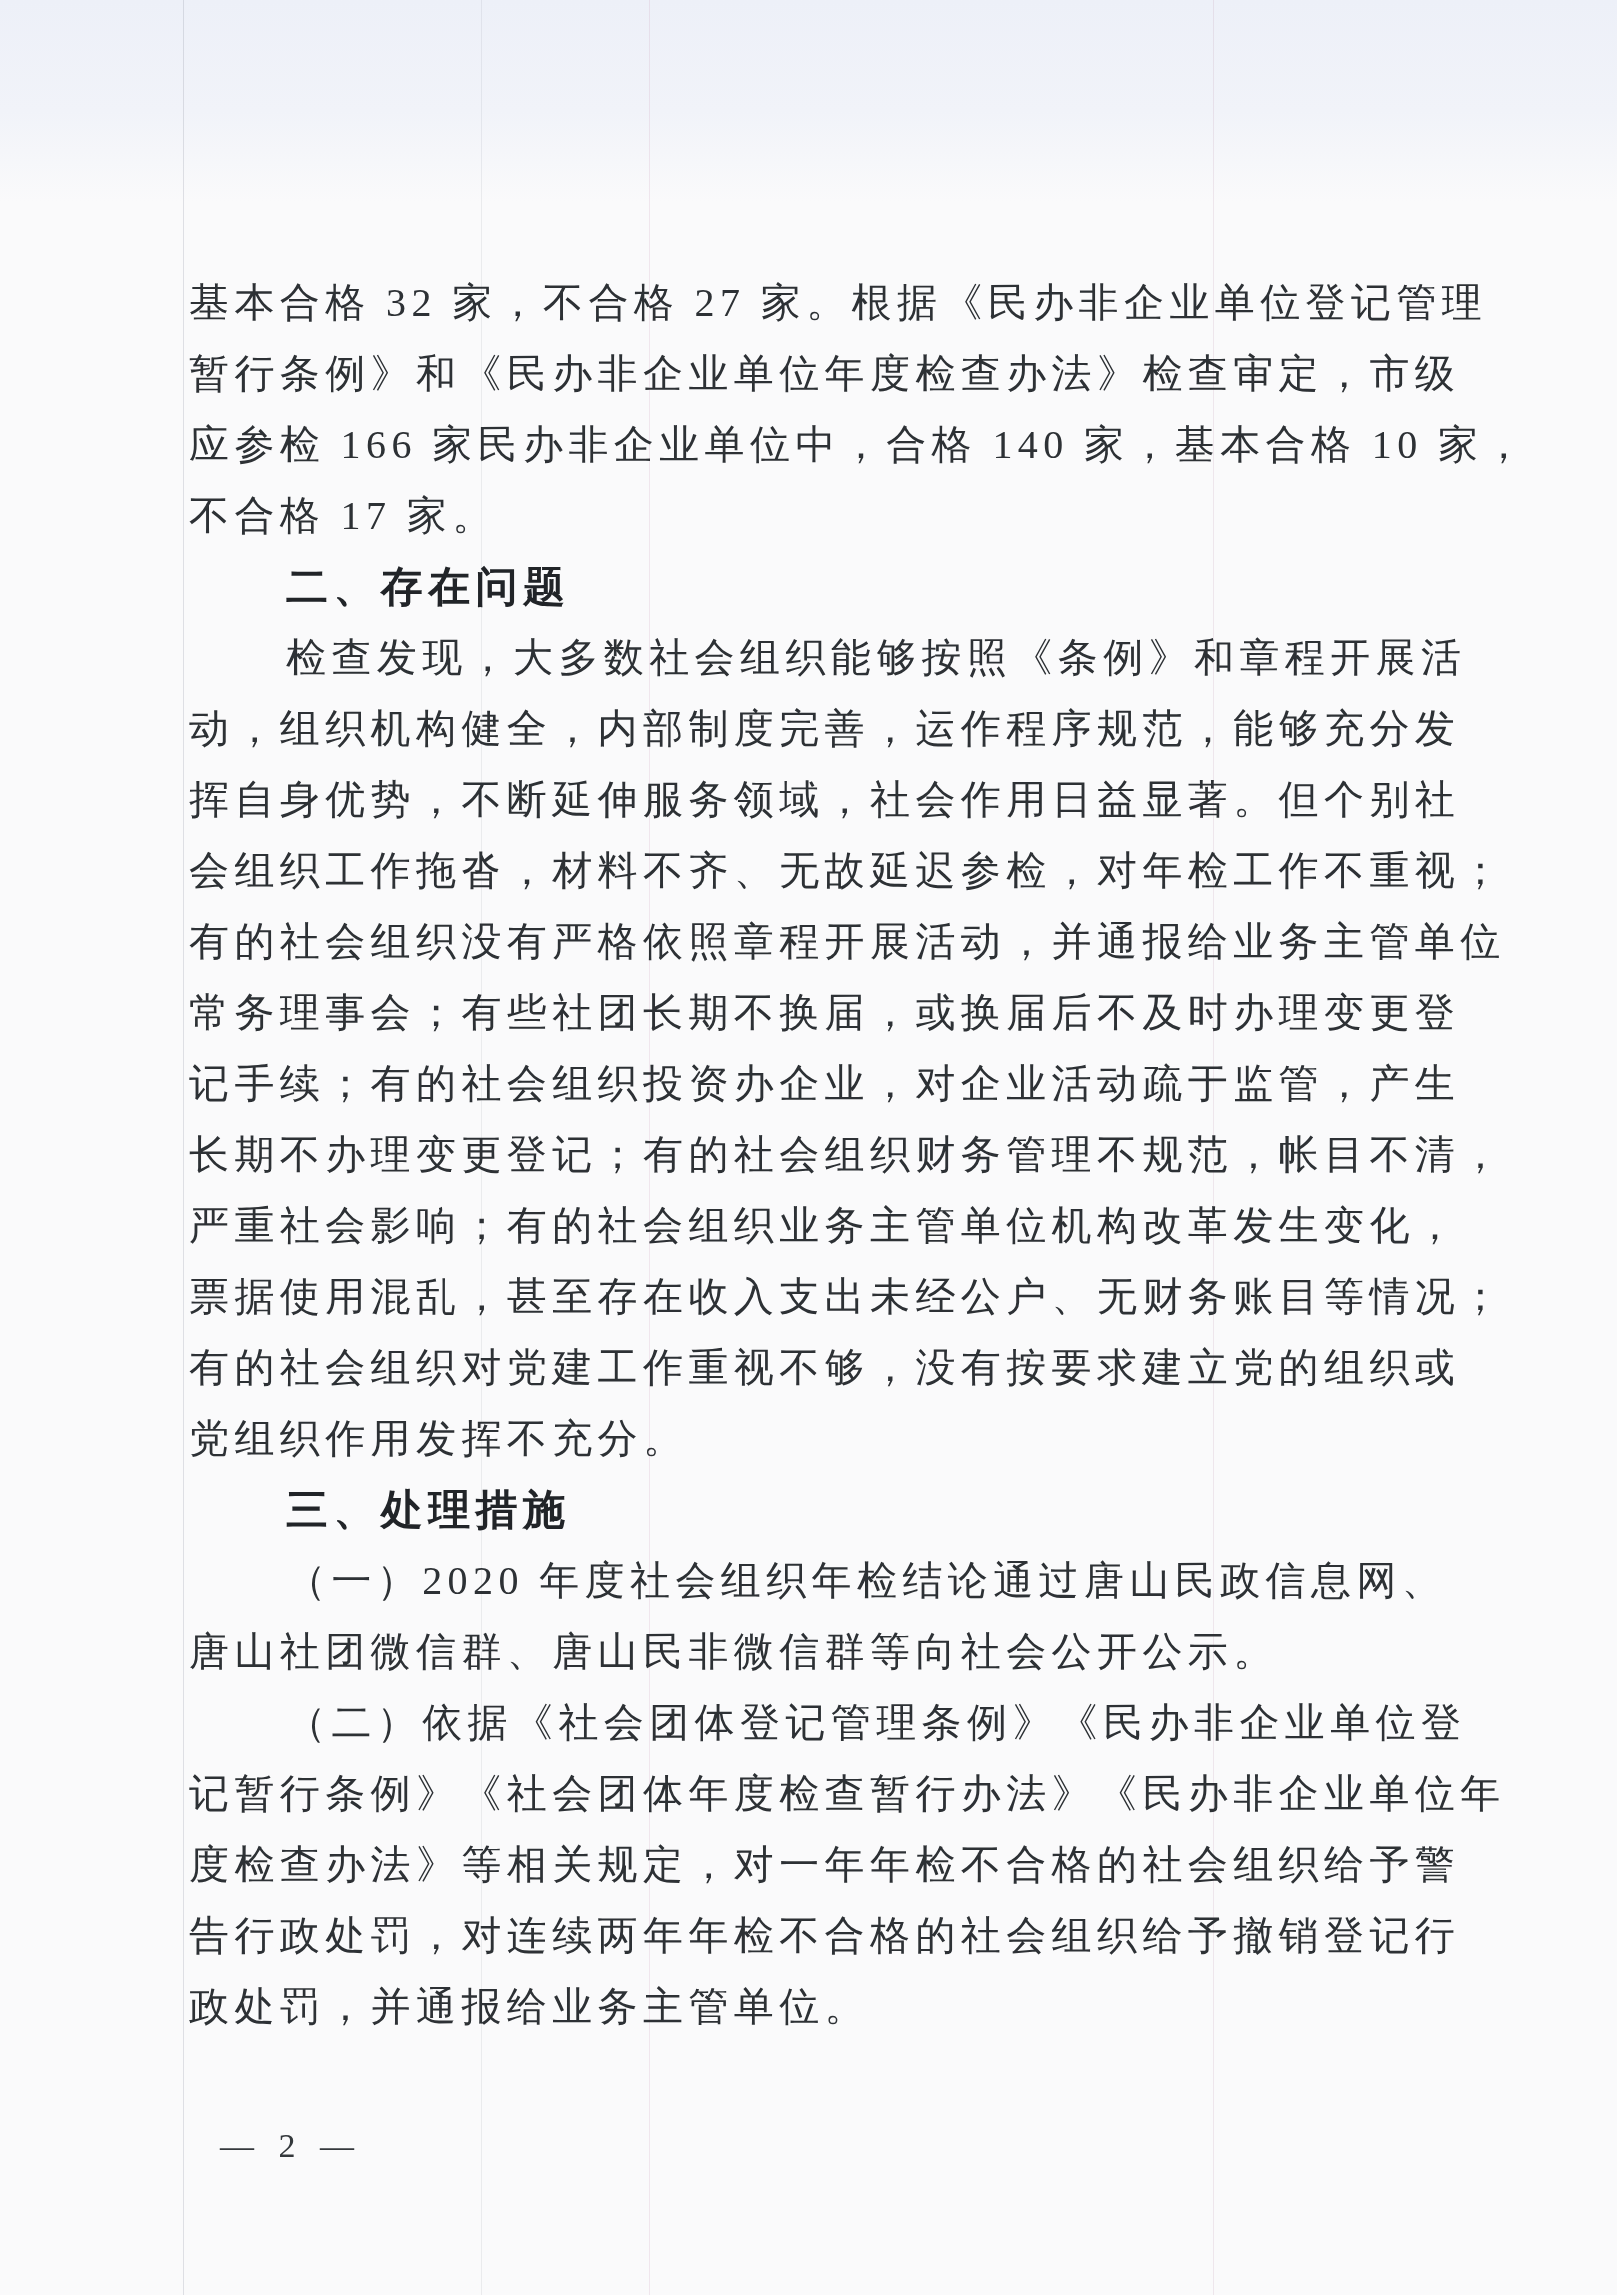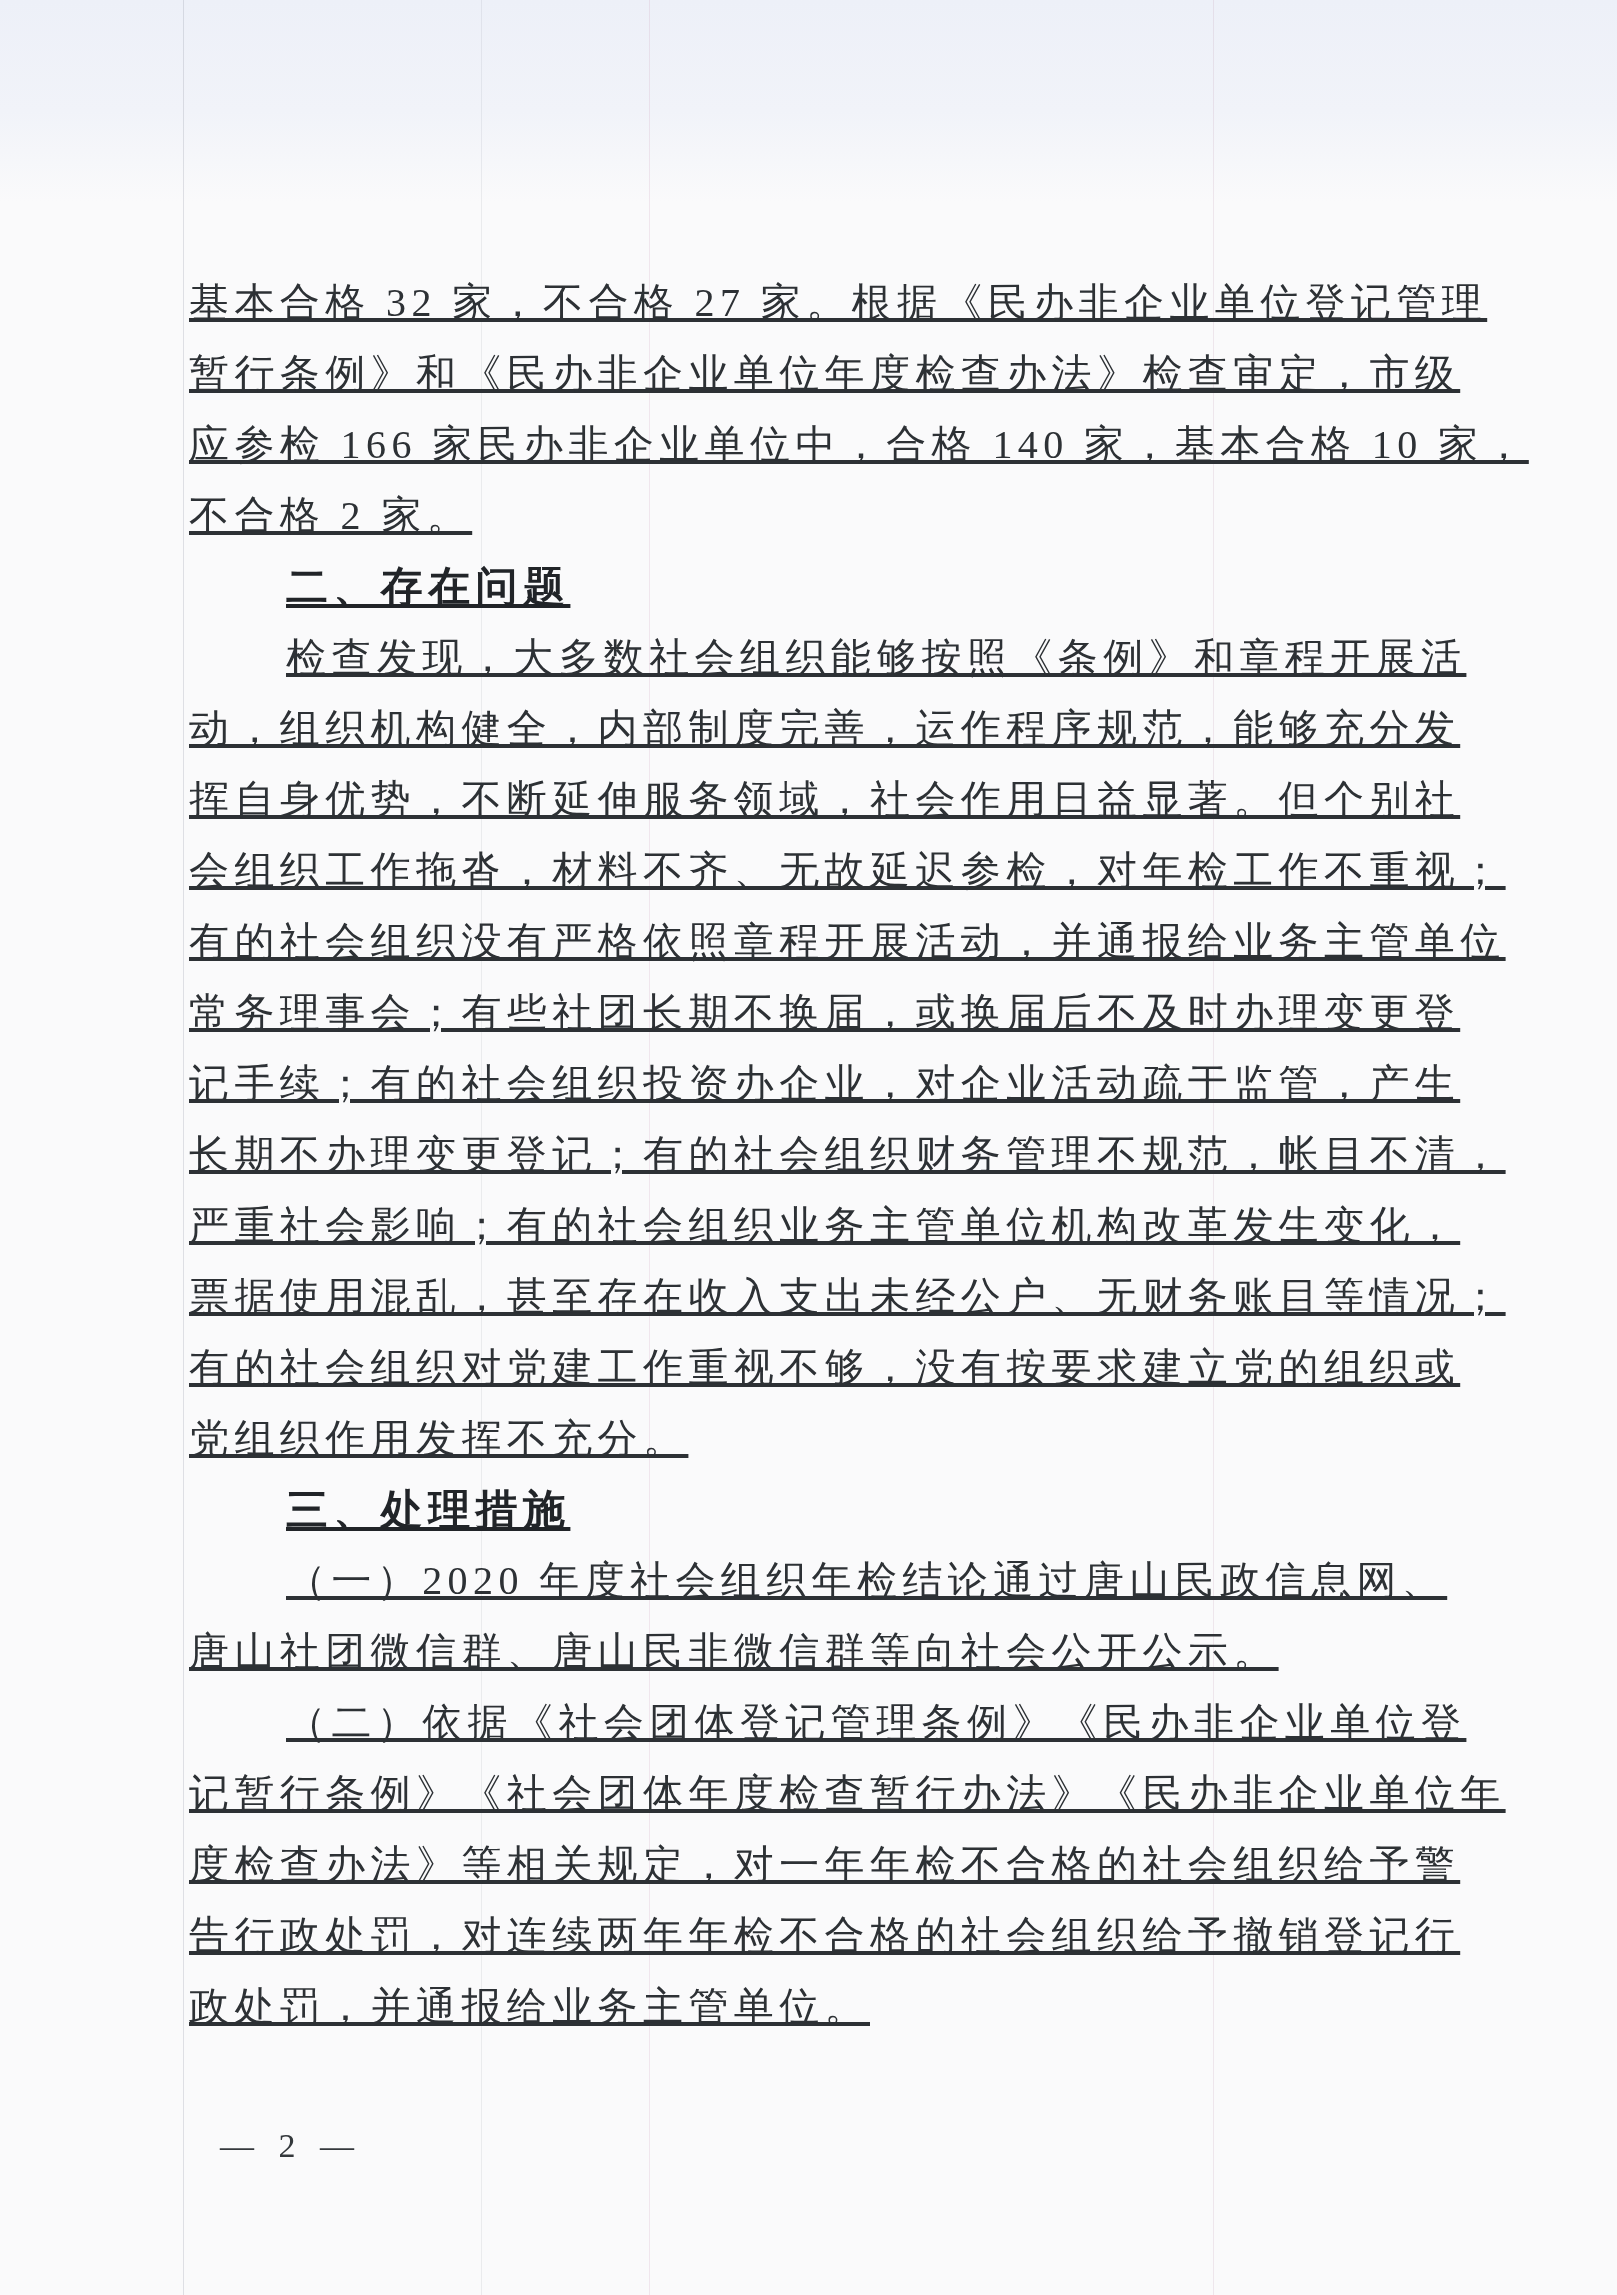--- a/index.html
+++ b/index.html
@@ -49,21 +49,20 @@
   }
   .line {
     height: 71px;
     line-height: 71px;
     font-size: 40px;
     letter-spacing: 5.4px;
     white-space: nowrap;
     text-align: justify;
     text-align-last: justify;
     text-justify: inter-character;
-    text-decoration: underline;
   }
   .line.last {
     text-align: left;
     text-align-last: left;
   }
   .line.indent {
     text-indent: 97px;
   }
   .line.heading {
     font-family: "DejaVu Sans", "Liberation Sans", sans-serif;
@@ -93,21 +92,21 @@
 
   <div class="scan-line l1"></div>
   <div class="scan-line l2"></div>
   <div class="scan-line l3"></div>
   <div class="scan-line l4"></div>
 
   <div class="doc-body">
     <div class="line">基本合格 32 家，不合格 27 家。根据《民办非企业单位登记管理</div>
     <div class="line">暂行条例》和《民办非企业单位年度检查办法》检查审定，市级</div>
     <div class="line">应参检 166 家民办非企业单位中，合格 140 家，基本合格 10 家，</div>
-    <div class="line last">不合格 2 家。</div>
+    <div class="line last">不合格 17 家。</div>
     <div class="line heading indent">二、存在问题</div>
     <div class="line indent">检查发现，大多数社会组织能够按照《条例》和章程开展活</div>
     <div class="line">动，组织机构健全，内部制度完善，运作程序规范，能够充分发</div>
     <div class="line">挥自身优势，不断延伸服务领域，社会作用日益显著。但个别社</div>
     <div class="line">会组织工作拖沓，材料不齐、无故延迟参检，对年检工作不重视；</div>
     <div class="line">有的社会组织没有严格依照章程开展活动，并通报给业务主管单位</div>
     <div class="line">常务理事会；有些社团长期不换届，或换届后不及时办理变更登</div>
     <div class="line">记手续；有的社会组织投资办企业，对企业活动疏于监管，产生</div>
     <div class="line">长期不办理变更登记；有的社会组织财务管理不规范，帐目不清，</div>
     <div class="line">严重社会影响；有的社会组织业务主管单位机构改革发生变化，</div>

